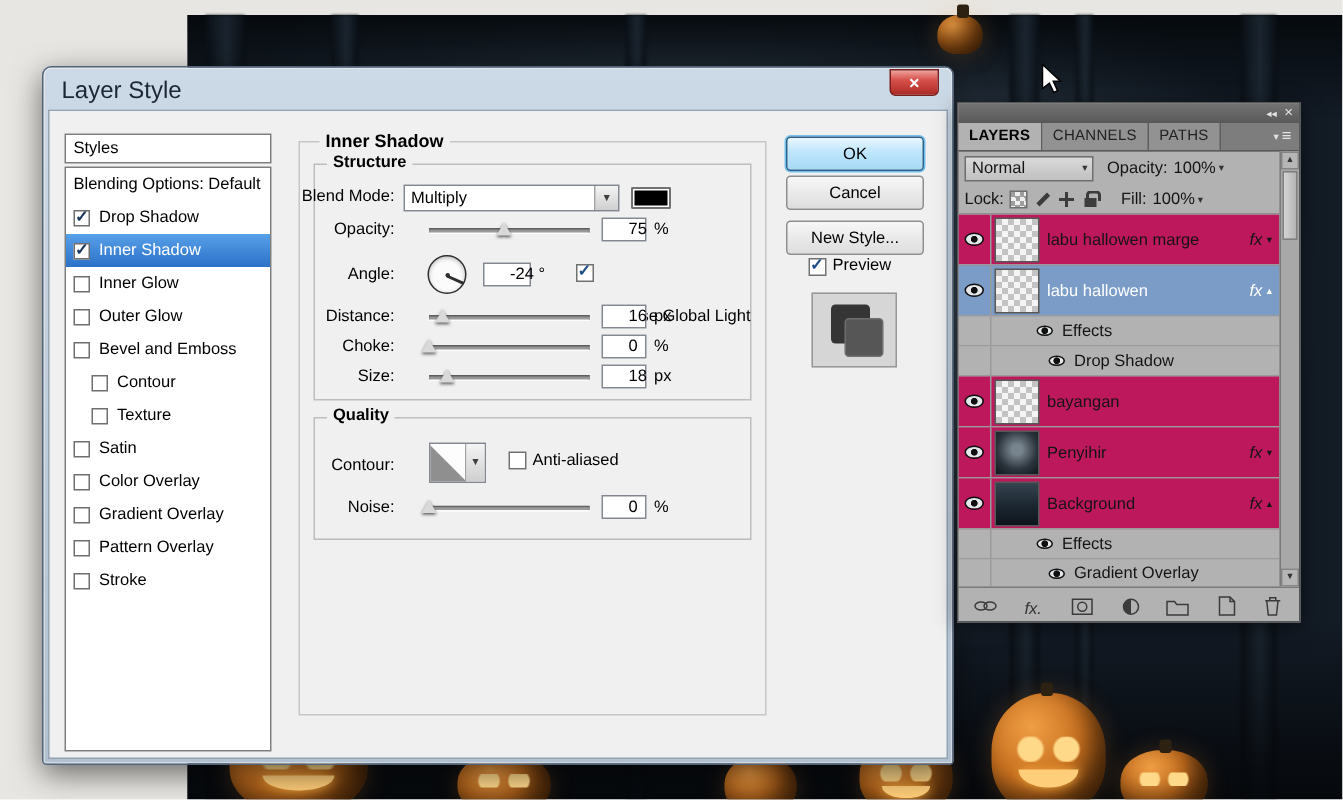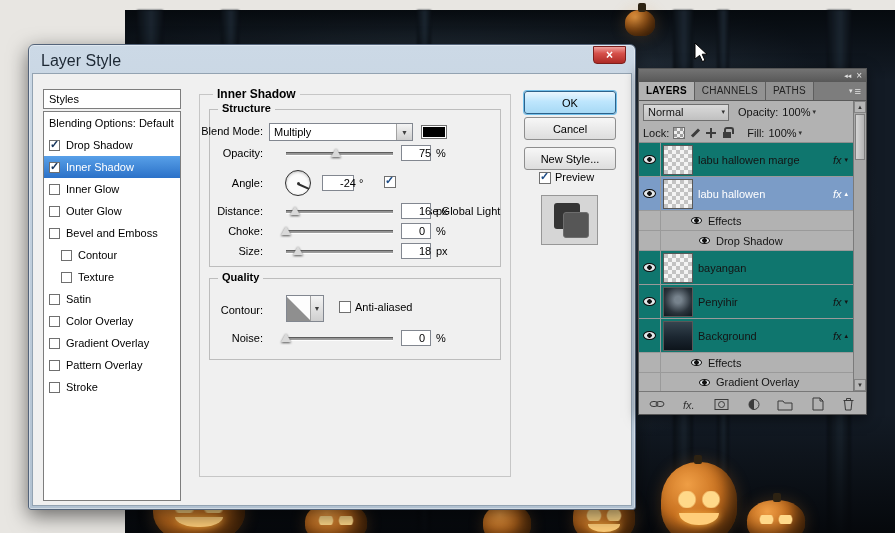--- a/index.html
+++ b/index.html
@@ -90,21 +90,21 @@
   .plab { margin-left:9px; } .pval { margin-left:4px; } .pva { font-size:7px; color:#333; margin-left:2px; }
   .plock { position:absolute; left:0; top:54px; right:13px; height:20px; display:flex; align-items:center; padding:0 4px; border-bottom:1px solid #8f8f8f; }
   .lk { width:12px; height:12px; margin-left:4px; position:relative; display:inline-block; }
   .lk-checker { background:repeating-conic-gradient(#efefef 0% 25%, #9f9f9f 0% 50%); background-size:6px 6px; border:1px solid #6f6f6f; }
   .lk-brush::before { content:""; position:absolute; left:5px; top:1px; width:3px; height:10px; background:#3c3c3c; transform:rotate(45deg); }
   .lk-move::before { content:""; position:absolute; left:1px; top:5px; width:10px; height:2px; background:#3c3c3c; }
   .lk-move::after { content:""; position:absolute; left:5px; top:1px; width:2px; height:10px; background:#3c3c3c; }
   .lk-lock::before { content:""; position:absolute; left:3px; top:0; width:6px; height:5px; border:2px solid #3c3c3c; border-bottom:none; border-radius:3px 3px 0 0; }
   .lk-lock::after { content:""; position:absolute; left:2px; top:5px; width:8px; height:6px; background:#3c3c3c; }
   .plist { position:absolute; left:0; top:74px; right:13px; height:248px; overflow:hidden; }
-  .lrow { display:flex; align-items:center; height:34px; border-bottom:1px solid #9a9a9a; background:#0f766e; }
+  .lrow { display:flex; align-items:center; height:34px; border-bottom:1px solid #9a9a9a; background:#be185d; }
   .lrow.sel { background:#7b9cc7; color:#fff; }
   .erow { display:flex; align-items:center; height:20px; border-bottom:1px solid #9a9a9a; background:#b2b2b2; }
   .erow.cut { height:18px; border-bottom:none; }
   .eyecell { width:22px; align-self:stretch; border-right:1px solid #9a9a9a; display:flex; align-items:center; justify-content:center; flex:0 0 auto; }
   .eye { width:13px; height:9px; border:1px solid #101010; border-radius:50%; background:radial-gradient(circle,#101010 0 2px,#e4e8ea 2.5px); }
   .eye.small { width:11px; height:7px; }
   .thumb { width:30px; height:30px; margin:2px 3px 2px 2px; border:1px solid #585858; flex:0 0 auto; }
   .thumb.checker { background:repeating-conic-gradient(#f4f4f4 0% 25%, #c3c3c3 0% 50%); background-size:8px 8px; }
   .thumb.witch { background:radial-gradient(circle at 50% 42%, #77838d 0 16%, #2b343c 62%, #10171e 100%); }
   .thumb.forest { background:linear-gradient(180deg,#35444f 0%, #1b2630 55%, #0d141b 100%); }

